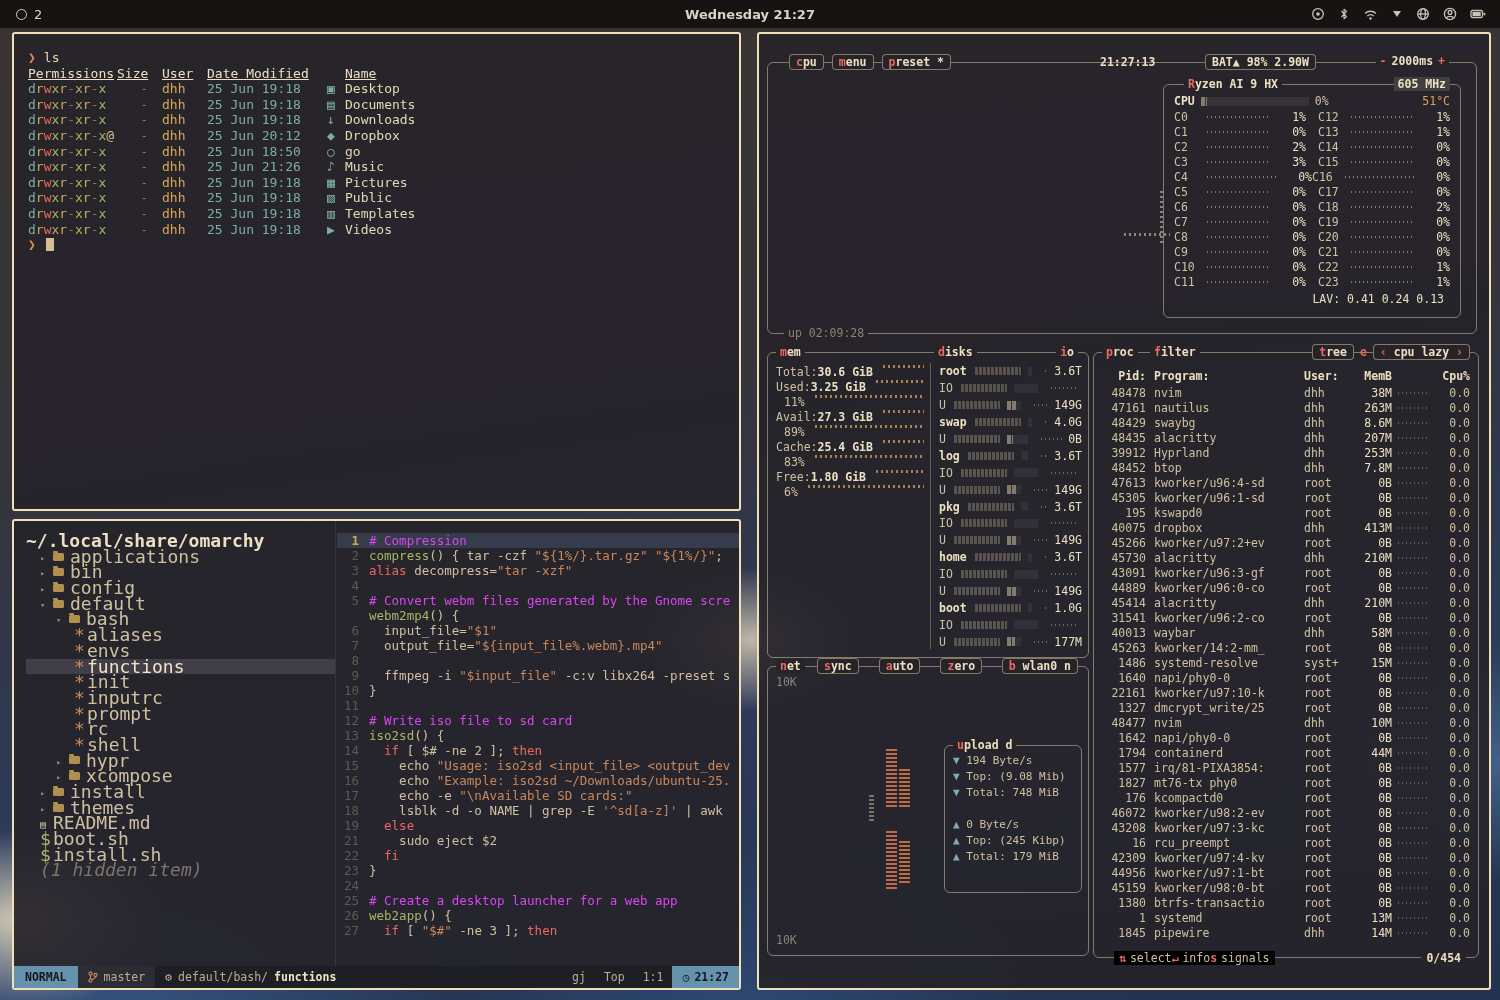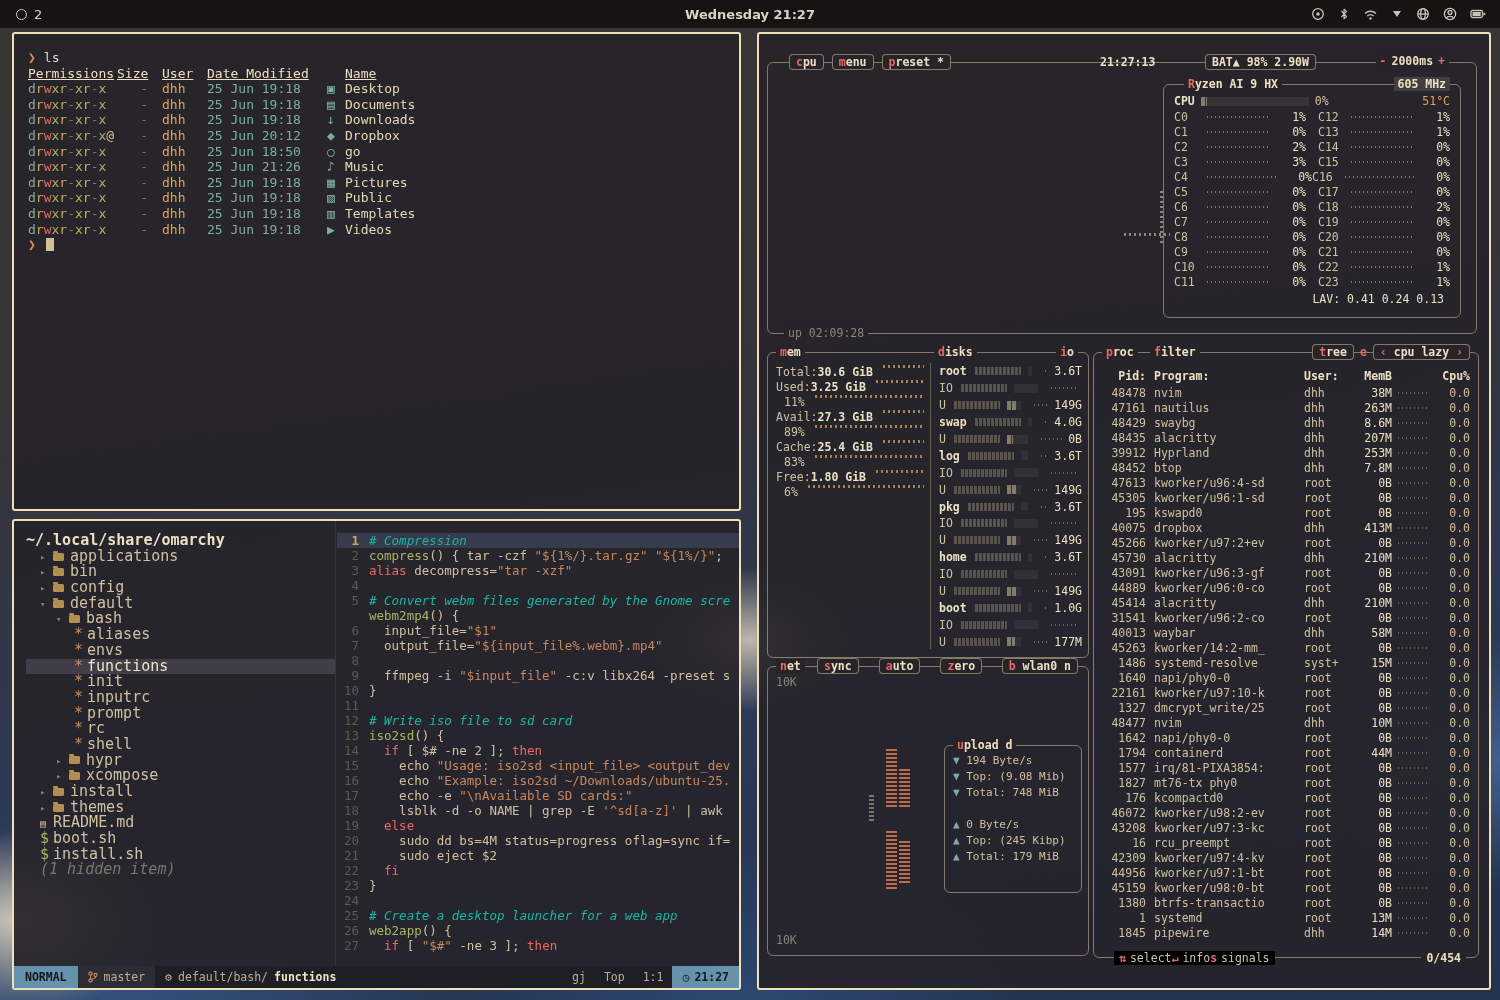--- a/index.html
+++ b/index.html
@@ -38,42 +38,42 @@
   .cico{width:18px;color:#7daea3}.cname{color:#e6d9b8}
   .ls-header span{color:#ece0c2;text-decoration:underline}
   .ls-header .c3,.ls-row .c3{margin-left:14px}
   .ls-row .c2{color:#7c756a}
   .ls-row .c3{color:#d8a657}
   .ls-row .c4{color:#7daea3}
   .pc-d{color:#7daea3}.pc-r{color:#d8a657}.pc-w{color:#ea6962}.pc-x{color:#a9b665}.pc-n{color:#7c756a}.pc-a{color:#d4be98}
 
   
   .editor{left:12px;top:519px;width:729px;height:471px}
-  .tree{position:absolute;left:0;top:0;bottom:22px;width:322px;padding:12px 0 0 12px;font-size:15px;line-height:15.7px;border-right:1px solid rgba(255,255,255,.08);overflow:hidden}
+  .tree{position:absolute;left:0;top:0;bottom:22px;width:322px;padding:12px 0 0 12px;font-size:18px;line-height:15.7px;border-right:1px solid rgba(255,255,255,.08);overflow:hidden}
   .tree-root{color:#ece0c2;font-weight:bold;height:15.7px;white-space:nowrap}
   .ti{display:flex;align-items:center;height:15.7px;color:#cfc0a0;white-space:nowrap}
   .ind-1{padding-left:14px}.ind-2{padding-left:30px}.ind-3{padding-left:48px}
   .ti .chev{width:13px;color:#8a8577;flex:none}
   .dir-closed .chev::before{content:"▸";font-size:9px}
   .dir-open .chev::before{content:"▾";font-size:9px}
   .file-star .chev::before{content:"*";color:#d08a5b}
   .script .chev::before{content:"$";color:#a9b665}
   .readme .chev::before{content:"▤";color:#cfc0a0;font-size:10px}
   .ti .fold{display:none;width:11px;height:8px;background:#b08f4f;border-radius:1.5px;position:relative;margin-right:6px;flex:none}
   .ti .fold::before{content:"";position:absolute;left:0;top:-2px;width:5px;height:2px;background:#b08f4f;border-radius:1px 1px 0 0}
   .dir-closed .fold,.dir-open .fold{display:inline-block}
   .selected{background:#413d49;color:#f0e4c6}
   .hidden-note{color:#7c756a;font-style:italic}
 
   .code{position:absolute;left:323px;top:0;right:0;bottom:22px;padding-top:12px;font-size:12.5px;line-height:15px;overflow:hidden}
   .cl{display:flex;height:15px;white-space:pre}
   .cl .ln{width:32px;text-align:right;color:#5f5a50;padding-right:10px;flex:none}
   .cl.current{background:rgba(104,130,168,.25)}
   .cl.current .ln{color:#d8a657;font-weight:bold}
-  .tk-c{color:#14b8a6;font-style:italic}
+  .tk-c{color:#d946ef;}
   .tk-f{color:#a9b665}
   .tk-k{color:#ea6962}
   .tk-s{color:#c9885c}
   .tk-p{color:#cfc0a0}
 
   .statusline{position:absolute;left:0;right:0;bottom:0;height:22px;background:#1e1e25;display:flex;align-items:center;font-size:11.5px;color:#b9ae96}
   .sl-mode{background:#6592ad;color:#15151c;font-weight:bold;padding:0 11px;height:100%;display:flex;align-items:center}
   .sl-git{background:#2c2c34;padding:0 10px;height:100%;display:flex;align-items:center;gap:6px}
   .sl-git svg{display:block}
   .sl-path{padding:0 10px;display:flex;gap:6px;align-items:center}
@@ -560,24 +560,20 @@
         <div class="cl">
           <span class="ln">18</span>
           <span class="ct"><span class="tk-p">    lsblk -d -o NAME | grep -E </span><span class="tk-s">'^sd[a-z]'</span><span class="tk-p"> | awk</span></span>
         </div>
 
         <div class="cl">
           <span class="ln">19</span>
           <span class="ct"><span class="tk-p">  </span><span class="tk-k">else</span></span>
         </div>
 
-        <div class="cl">
-          <span class="ln">20</span>
-          <span class="ct"><span class="tk-p">    sudo dd bs=4M status=progress oflag=sync if=</span></span>
-        </div>
 
         <div class="cl">
           <span class="ln">21</span>
           <span class="ct"><span class="tk-p">    sudo eject $2</span></span>
         </div>
 
         <div class="cl">
           <span class="ln">22</span>
           <span class="ct"><span class="tk-p">  </span><span class="tk-k">fi</span></span>
         </div>

